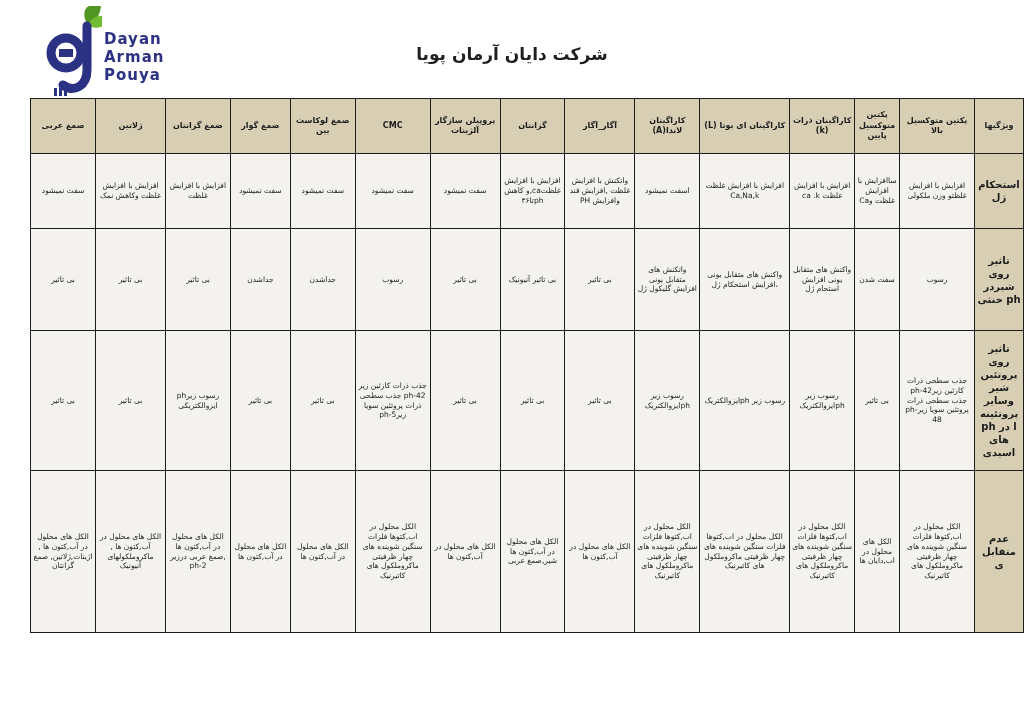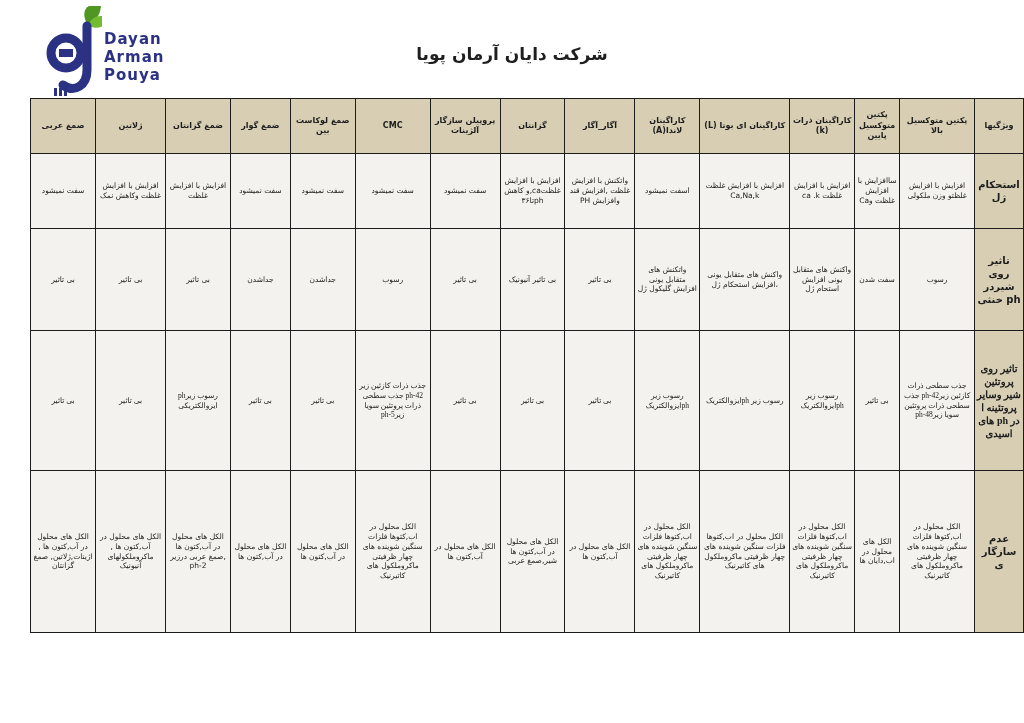--- a/index.html
+++ b/index.html
@@ -149,39 +149,39 @@
         <td>بی تاثیر</td>
         <td>بی تاثیر آنیونیک</td>
         <td>بی تاثیر</td>
         <td>رسوب</td>
         <td>جداشدن</td>
         <td>جداشدن</td>
         <td>بی تاثیر</td>
         <td>بی تاثیر</td>
         <td>بی تاثیر</td>
       </tr>
-      <tr style="height: 140px; font-family: Liberation Serif, serif;">
+      <tr style="height: 140px;">
         <th class="row-label" scope="row">تاثیر روی پروتئین شیر وسایر پروتئینه ا در ph های اسیدی</th>
         <td>جذب سطحی ذرات کازئین زیرph-42 جذب سطحی ذرات پروتئین سویا زیرph-48</td>
         <td>بی تاثیر</td>
         <td>رسوب زیر phایزوالکتریک</td>
         <td>رسوب زیر phایزوالکتریک</td>
         <td>رسوب زیر phایزوالکتریک</td>
         <td>بی تاثیر</td>
         <td>بی تاثیر</td>
         <td>بی تاثیر</td>
         <td>جذب ذرات کازئین زیر ph-42 جذب سطحی ذرات پروتئین سویا زیرph-5</td>
         <td>بی تاثیر</td>
         <td>بی تاثیر</td>
         <td>رسوب زیرph ایزوالکتریکی</td>
         <td>بی تاثیر</td>
         <td>بی تاثیر</td>
       </tr>
       <tr style="height: 162px;">
-        <th class="row-label" scope="row">عدم سازگار ی</th>
+        <th class="row-label" scope="row">عدم متقابل ی</th>
         <td>الکل محلول در اب,کتوها فلزات سنگین شوینده های چهار ظرفیتی ماکروملکول های کاتیرنیک</td>
         <td>الکل های محلول در اب,دایان ها</td>
         <td>الکل محلول در اب,کتوها فلزات سنگین شوینده های چهار ظرفیتی ماکروملکول های کاتیرنیک</td>
         <td>الکل محلول در اب,کتوها فلزات سنگین شوینده های چهار ظرفیتی ماکروملکول های کاتیرنیک</td>
         <td>الکل محلول در اب,کتوها فلزات سنگین شوینده های چهار ظرفیتی ماکروملکول های کاتیرنیک</td>
         <td>الکل های محلول در آب,کتون ها</td>
         <td>الکل های محلول در آب,کتون ها شیر,صمغ عربی</td>
         <td>الکل های محلول در آب,کتون ها</td>
         <td>الکل محلول در اب,کتوها فلزات سنگین شوینده های چهار ظرفیتی ماکروملکول های کاتیرنیک</td>
         <td>الکل های محلول در آب,کتون ها</td>

